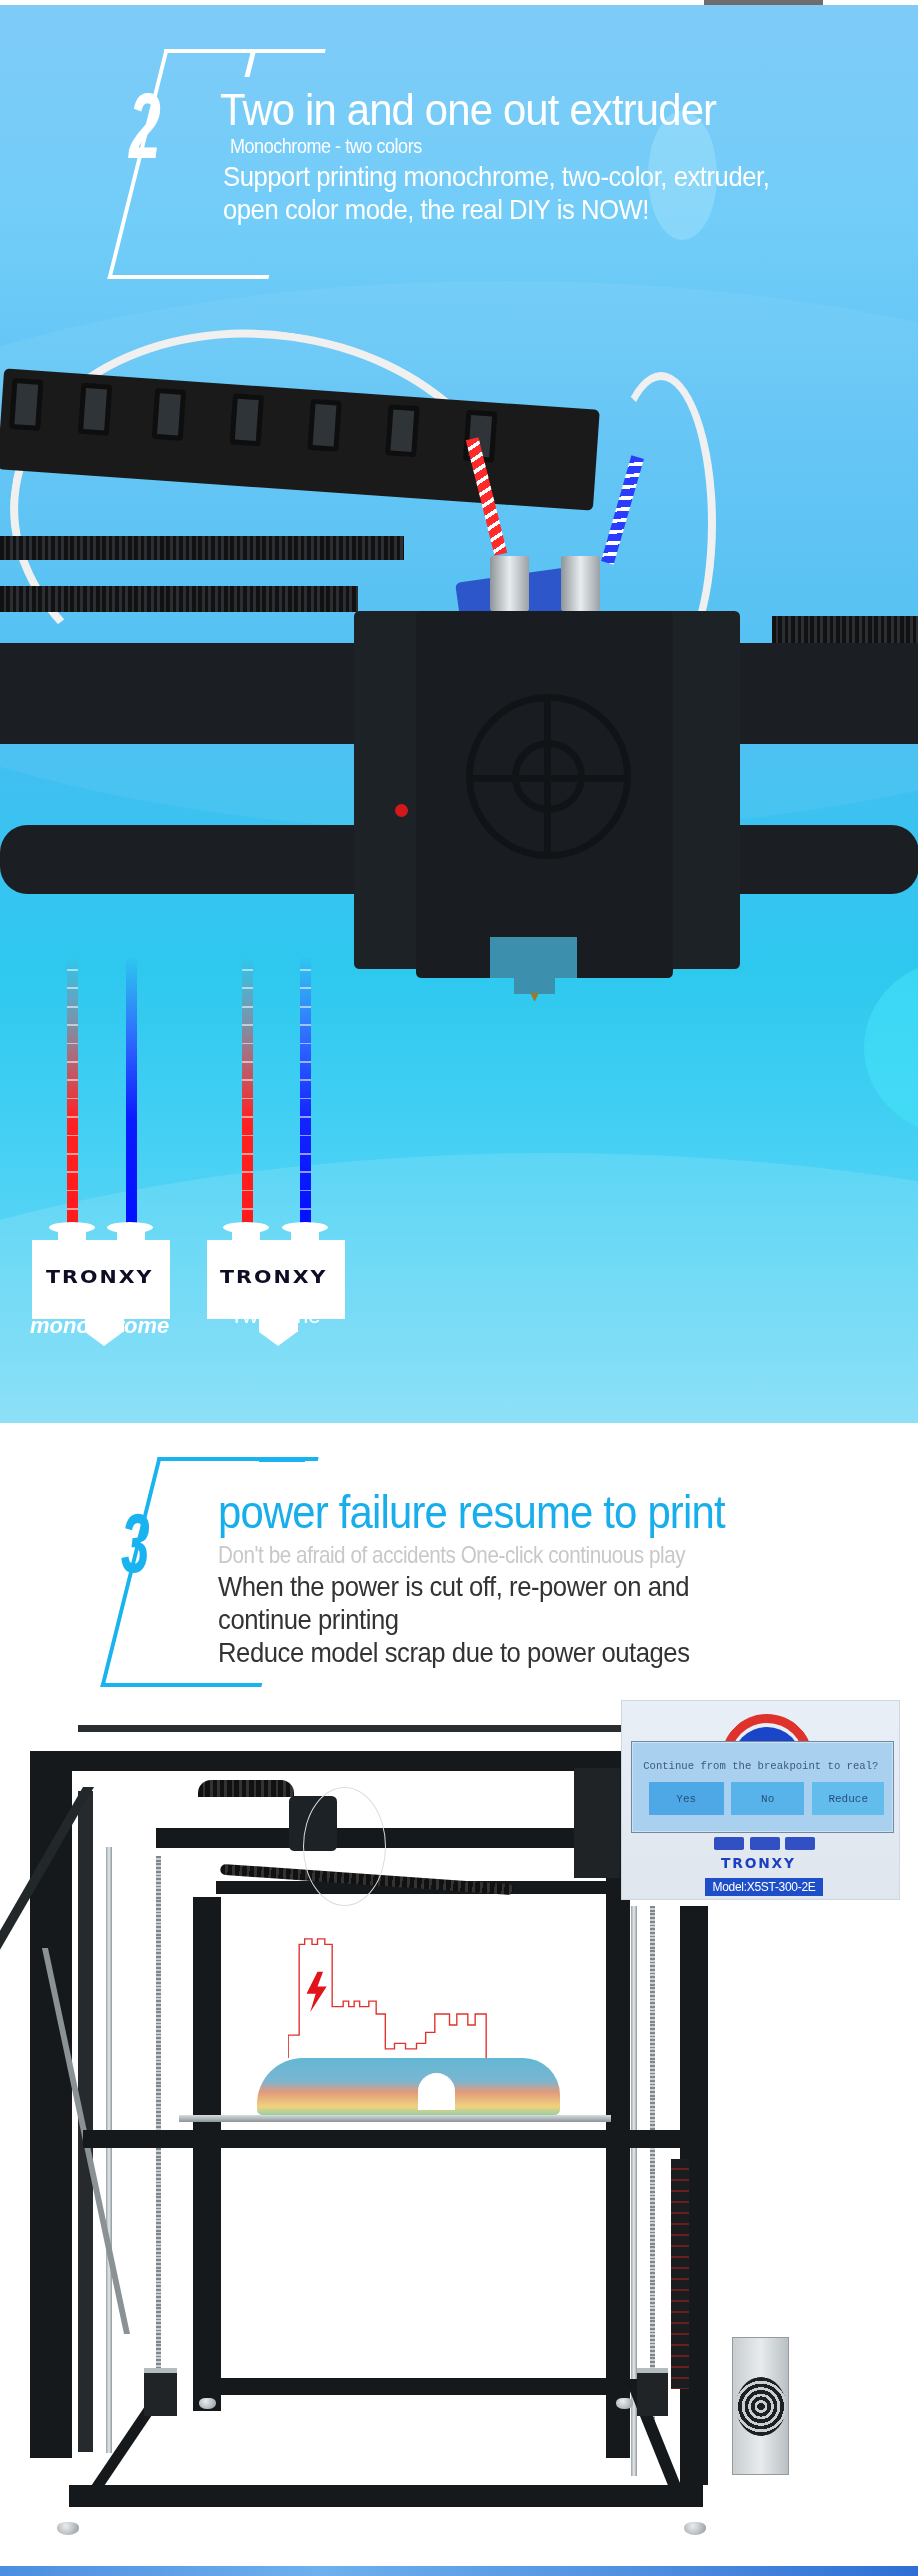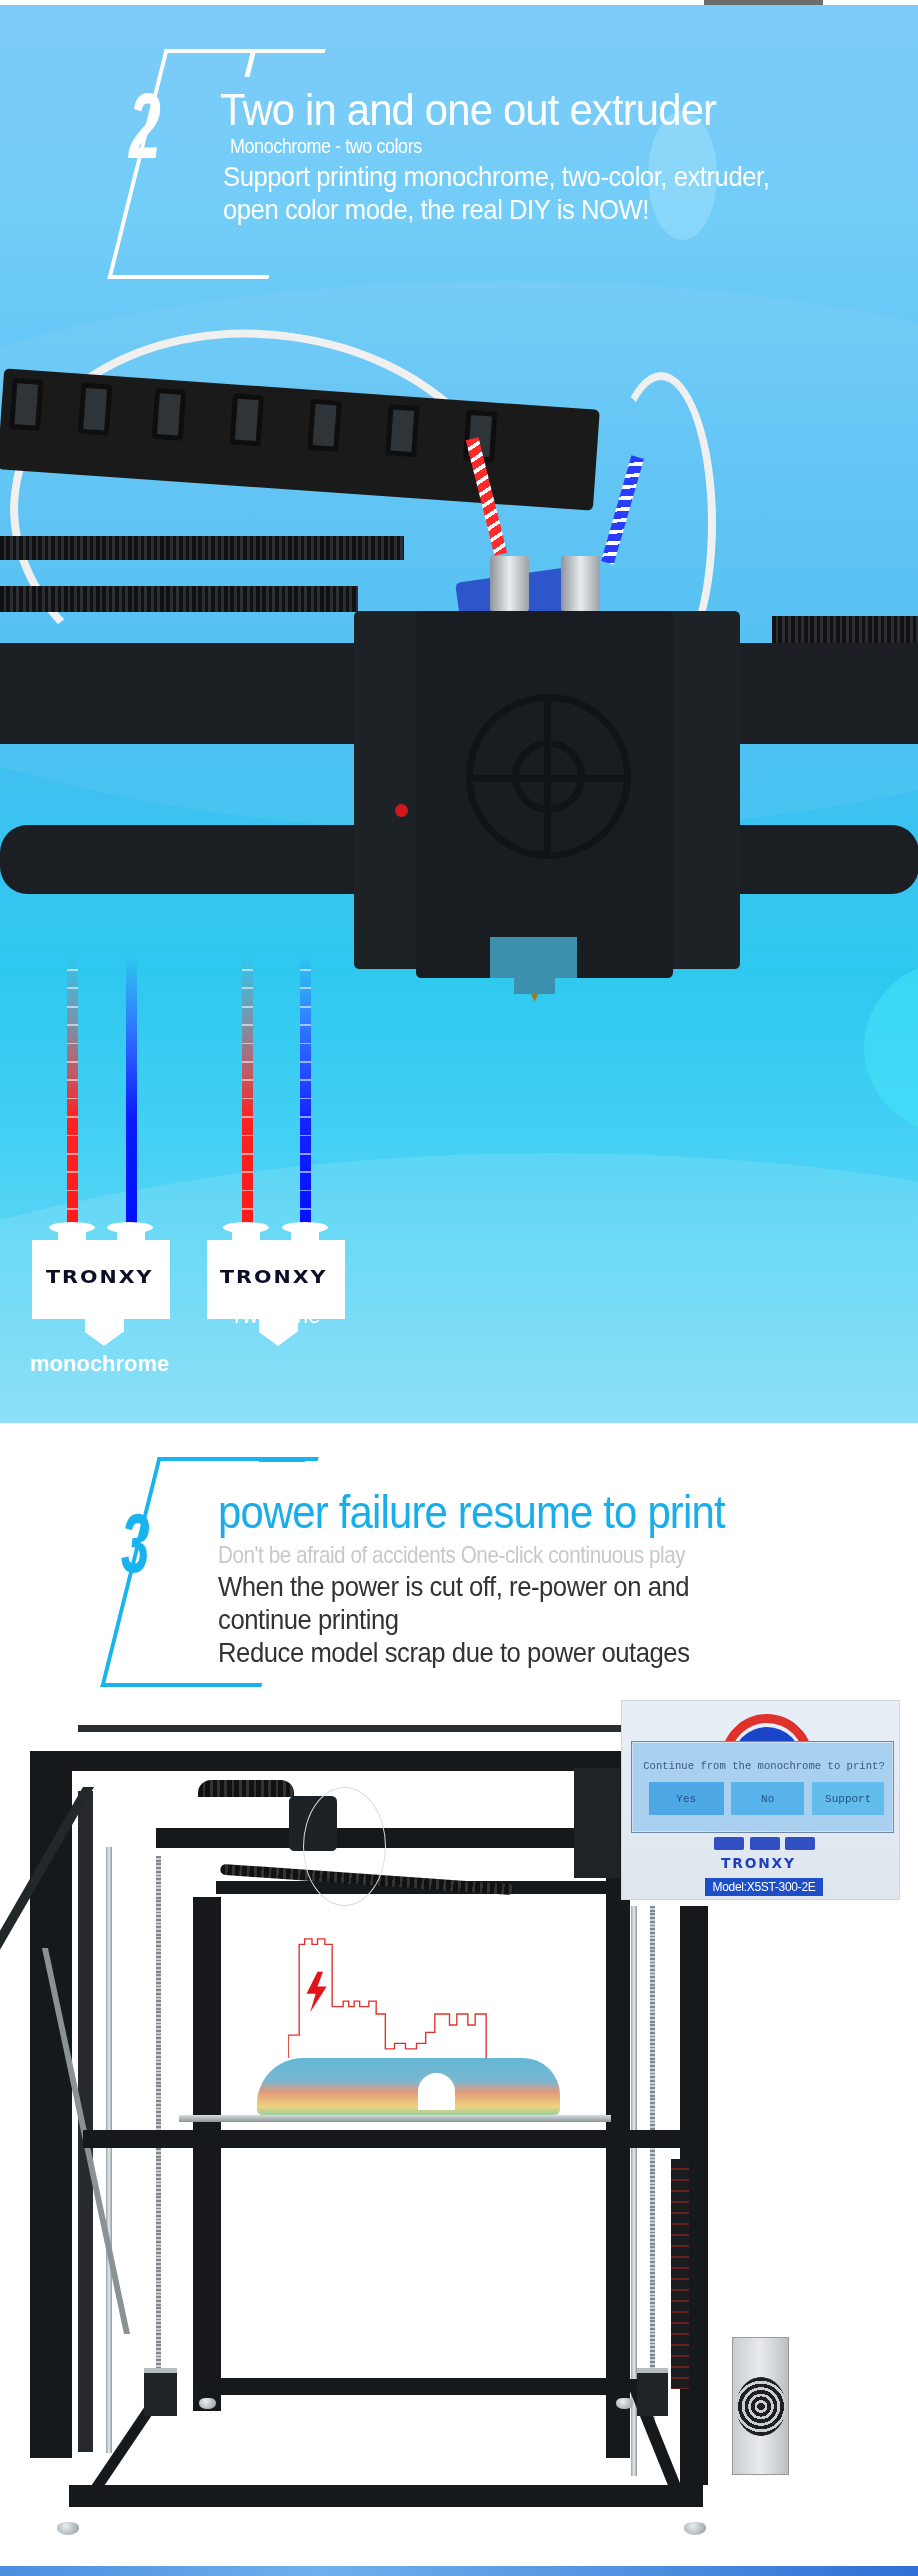--- a/index.html
+++ b/index.html
@@ -223,21 +223,21 @@
       <div class="filament red-chev" style="left:67px; top:951px; height:271px;"></div>
       <div class="filament blue-solid" style="left:126px; top:951px; height:271px;"></div>
       <div class="hotend-cap" style="left:49px; top:1217px;"></div>
       <div class="hotend-cap" style="left:107px; top:1217px;"></div>
       <div class="hotend-neck" style="left:58px; top:1224px;"></div>
       <div class="hotend-neck" style="left:117px; top:1224px;"></div>
       <div class="hotend-body" style="left:32px; top:1235px;"></div>
       <div class="brand-logo" style="left:46px; top:1261px;">TRONXY</div>
       <div class="hotend-tip" style="left:85px; top:1314px; width:39px; height:13px;"></div>
       <div class="hotend-tri" style="left:85px; top:1327px; border-left-width:19.3px; border-right-width:19.3px;"></div>
-      <div class="diag-label" style="left:30px; top:1346px;">monochrome</div>
+      <div class="diag-label" style="left:30px; top:1308px;font-style:italic;">monochrome</div>
     </div>
 
     <div class="diagram">
       <div class="filament red-chev" style="left:242px; top:951px; height:271px;"></div>
       <div class="filament blue-chev" style="left:300px; top:951px; height:271px;"></div>
       <div class="hotend-cap" style="left:223px; top:1217px;"></div>
       <div class="hotend-cap" style="left:282px; top:1217px;"></div>
       <div class="hotend-neck" style="left:232px; top:1224px;"></div>
       <div class="hotend-neck" style="left:291px; top:1224px;"></div>
       <div class="hotend-body" style="left:207px; top:1235px;"></div>
@@ -310,24 +310,24 @@
     </div>
     <div class="frame" style="left:671px; top:2159px; width:18.4px; height:230px; background:repeating-linear-gradient(180deg,#1a1d20 0 9.2px,#6a1e1e 9.2px 11px);"></div>
   </div>
 
   <div class="lcd">
     <div class="lcd-globe">
       <div class="core"></div>
       <div class="arc"></div>
     </div>
     <div class="lcd-dialog">
-      <div class="lcd-question">Continue from the monochrome to print?</div>
+      <div class="lcd-question">Continue from the breakpoint to real?</div>
       <button class="lcd-btn" style="left:16.5px; width:75px;">Yes</button>
       <button class="lcd-btn" style="left:99px; width:73px; background:#58b3ea;">No</button>
-      <button class="lcd-btn" style="left:180px; width:72px; background:#62bdec;">Support</button>
+      <button class="lcd-btn" style="left:180px; width:72px; background:#62bdec;">Reduce</button>
     </div>
     <div class="lcd-cn">
         <span></span>
         <span></span>
         <span></span>
       </div>
     <div class="lcd-brand">TRONXY</div>
     <div class="lcd-model">Model:X5ST-300-2E</div>
   </div>
 

